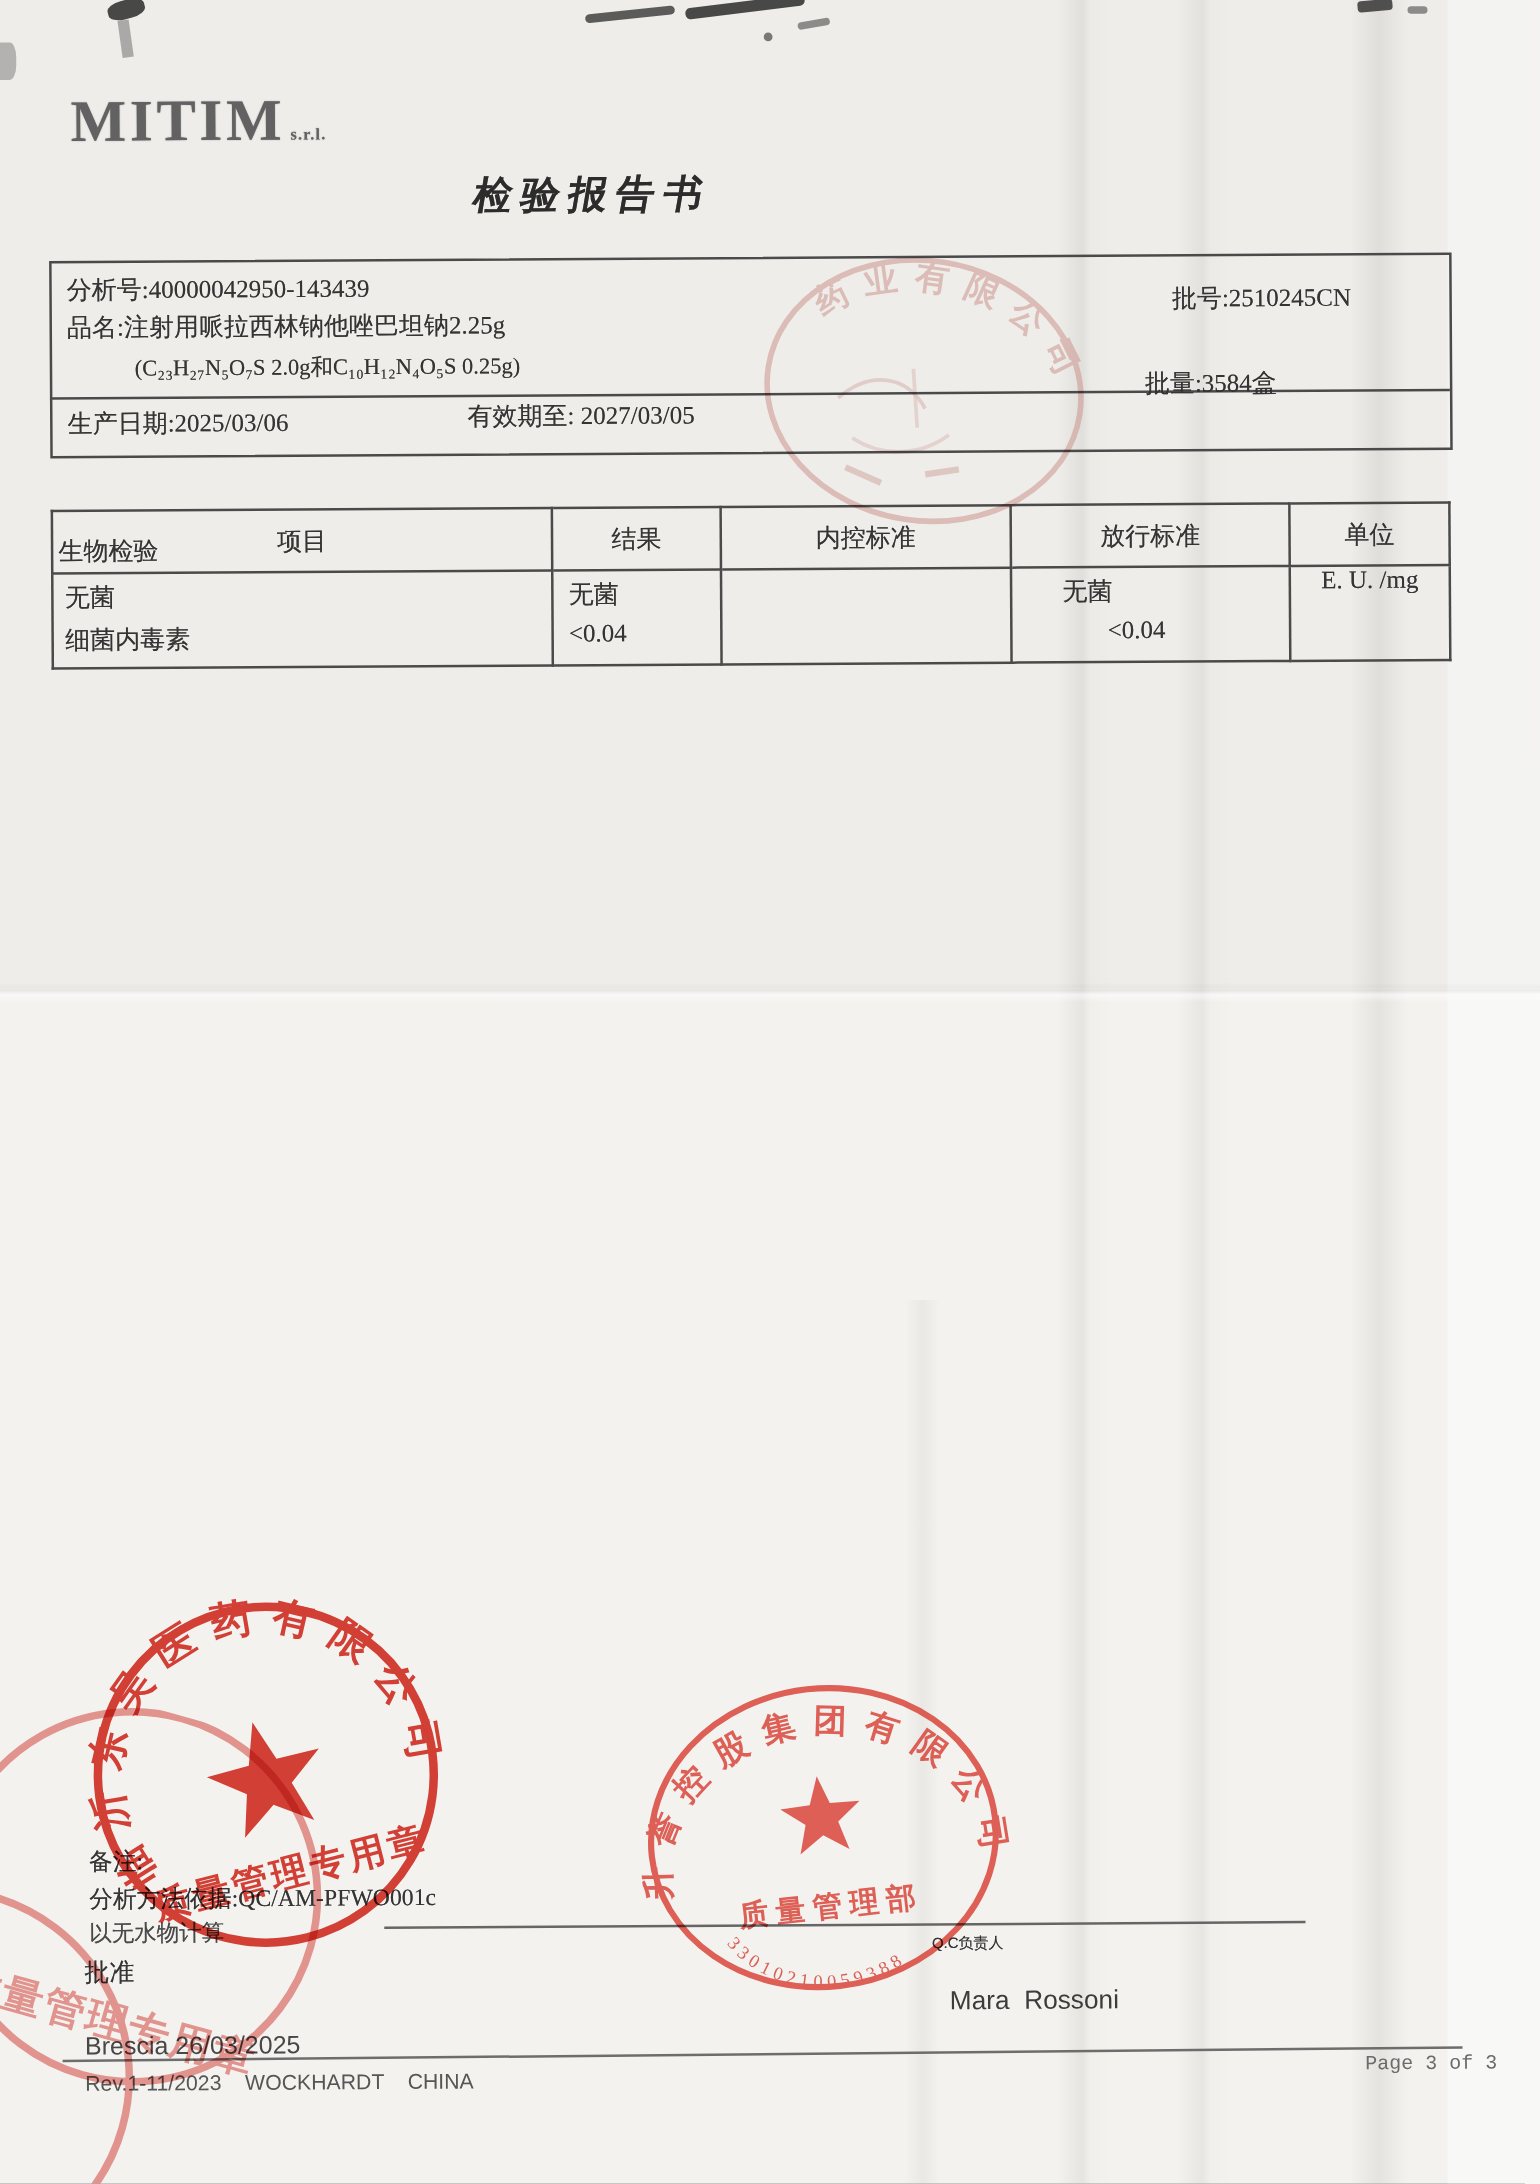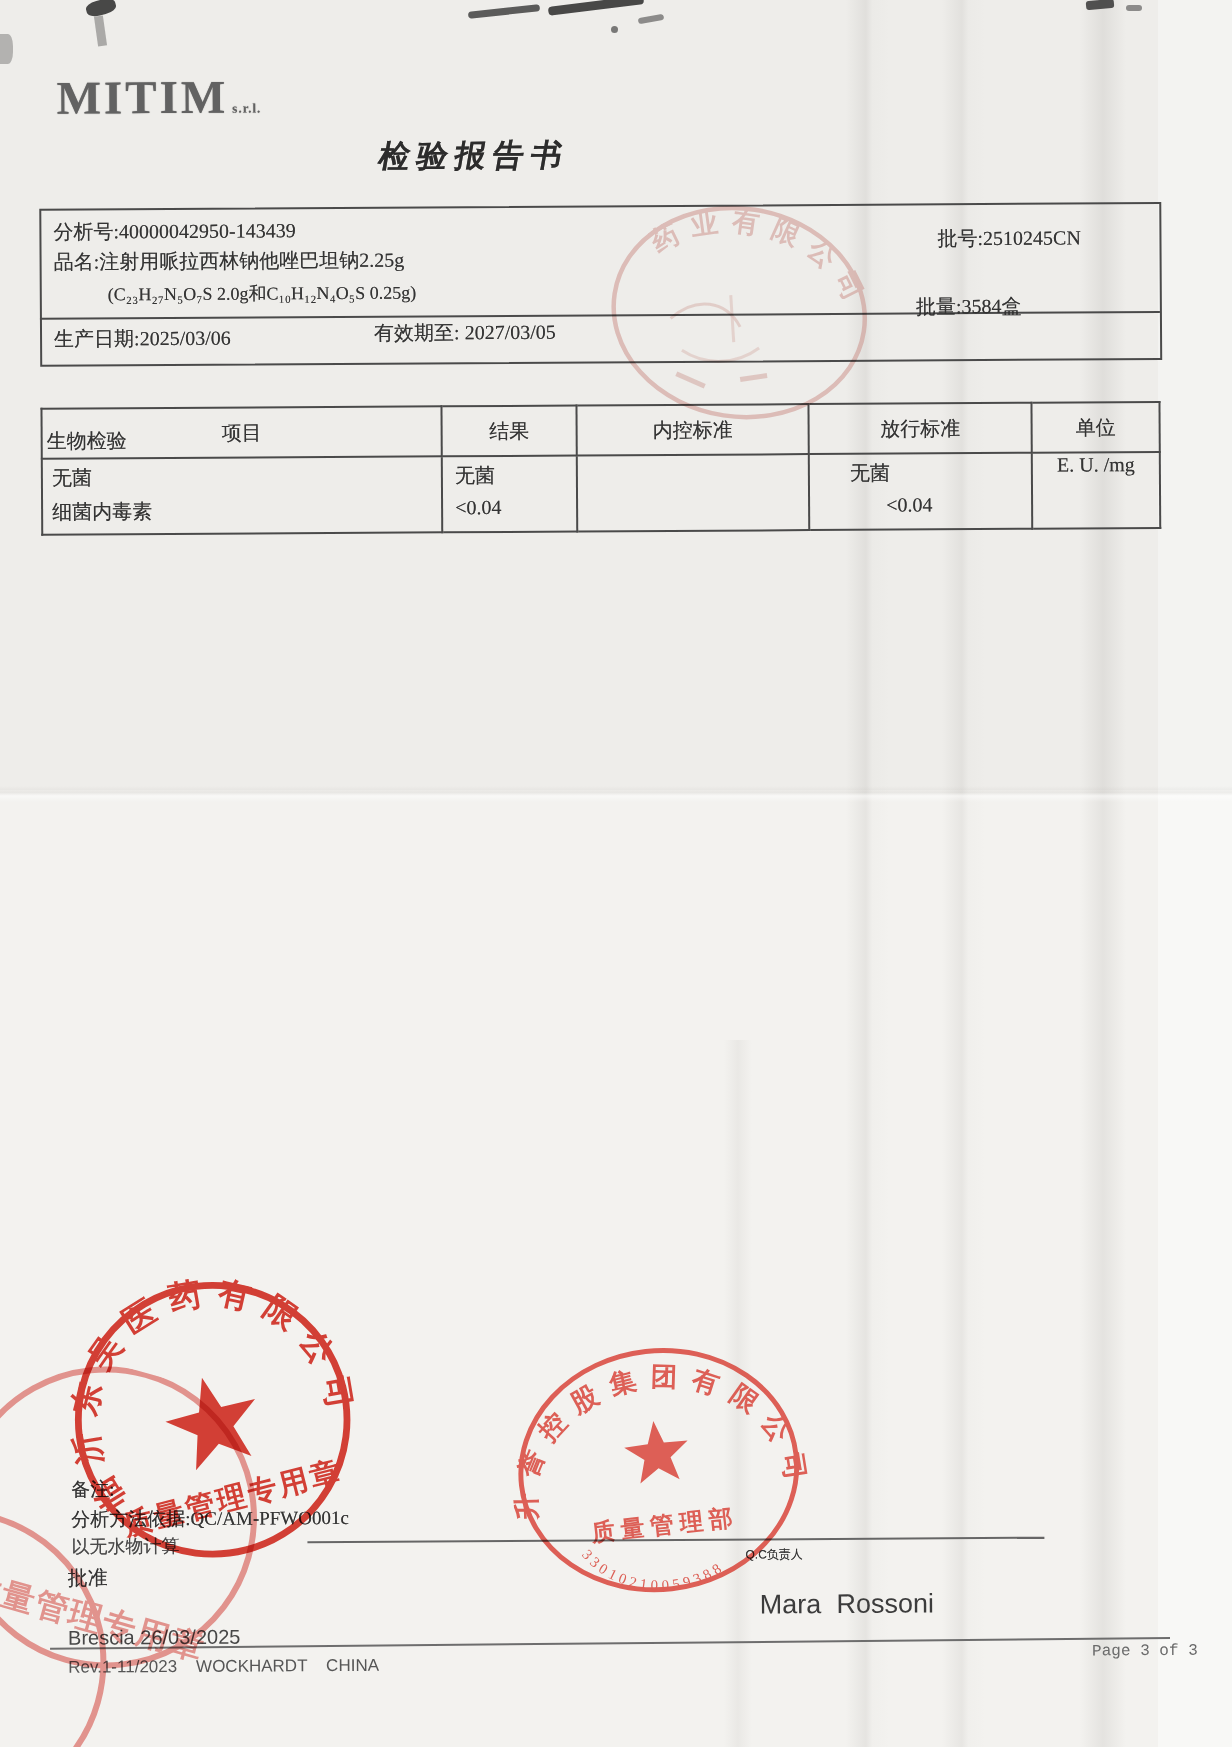--- a/index.html
+++ b/index.html
@@ -140,21 +140,21 @@
       </tbody>
     </table>
 
     <div class="abs cn" style="left:62px;top:1474px;font-size:19px;">备注:</div>
     <div class="abs cn" style="left:62px;top:1504px;font-size:19px;">分析方法依据:QC/AM-PFWO001c</div>
     <div class="abs cn" style="left:62px;top:1532px;font-size:18px;color:#4a4a4a;">以无水物计算</div>
     <div class="abs cn" style="left:58px;top:1562px;font-size:20px;">批准</div>
 
     <div class="f-line" style="left:298px;top:1540px;width:737px;"></div>
     <div class="abs cn" style="left:736px;top:1548px;font-size:12px;font-family:'Liberation Sans',sans-serif;">Q.C负责人</div>
-    <div class="abs" style="left:750px;top:1591px;font-size:27px;color:#3c3c3c;font-family:'Liberation Sans',sans-serif;white-space:pre;">Mara  Rossoni</div>
+    <div class="abs" style="left:750px;top:1591px;font-size:21px;color:#3c3c3c;font-family:'Liberation Sans',sans-serif;white-space:pre;">Mara  Rossoni</div>
 
     <div class="abs" style="left:58px;top:1624px;font-size:20px;color:#474747;font-family:'Liberation Sans',sans-serif;">Brescia 26/03/2025</div>
     <div class="f-line" style="left:40px;top:1643px;width:1120px;border-top-color:#6d6d6d;transform:rotate(-0.2deg);"></div>
     <div class="abs" style="left:58px;top:1655px;font-size:17px;color:#565656;font-family:'Liberation Sans',sans-serif;white-space:pre;">Rev.1-11/2023    WOCKHARDT    CHINA</div>
     <div class="abs" style="left:1082px;top:1646px;font-size:16px;color:#6b6b6b;font-family:Liberation Mono, monospace;">Page 3 of 3</div>
 
     <svg class="stamp" style="left:598px;top:202px;width:278px;height:228px;opacity:.5;transform:rotate(9deg);" viewBox="0 0 278 228">
       <ellipse cx="139" cy="112" rx="126" ry="104" fill="none" stroke="#c98b84" stroke-width="4.5"></ellipse>
       <path id="hdrArc" d="M 25,150 A 117,97 0 1 1 253,150" fill="none"></path>
       <text font-size="27" font-weight="bold" fill="#c98b84" letter-spacing="12">

